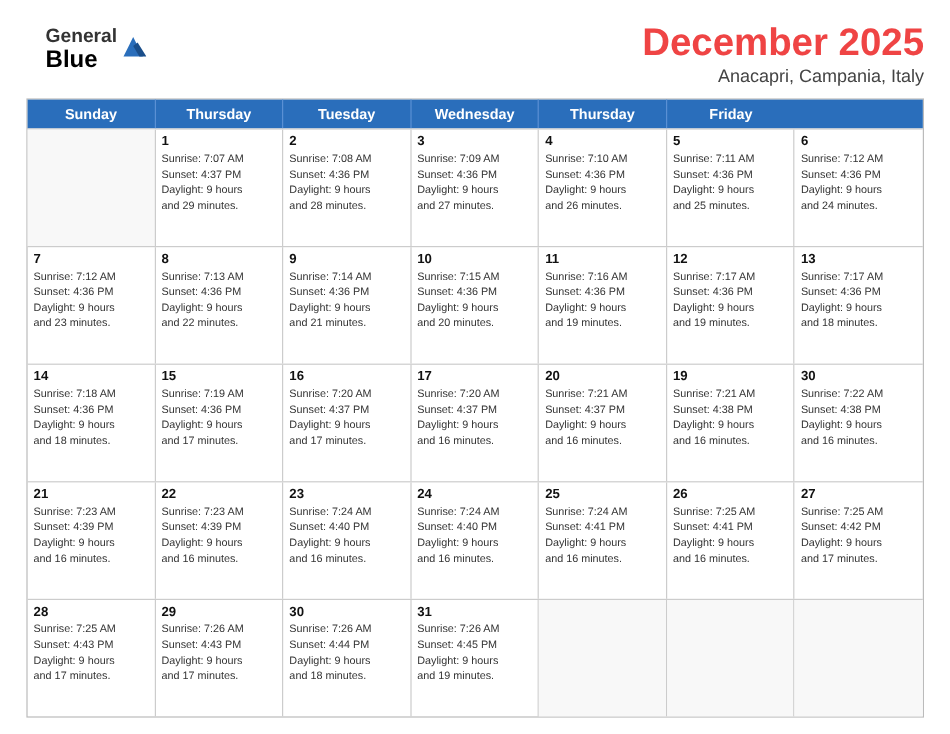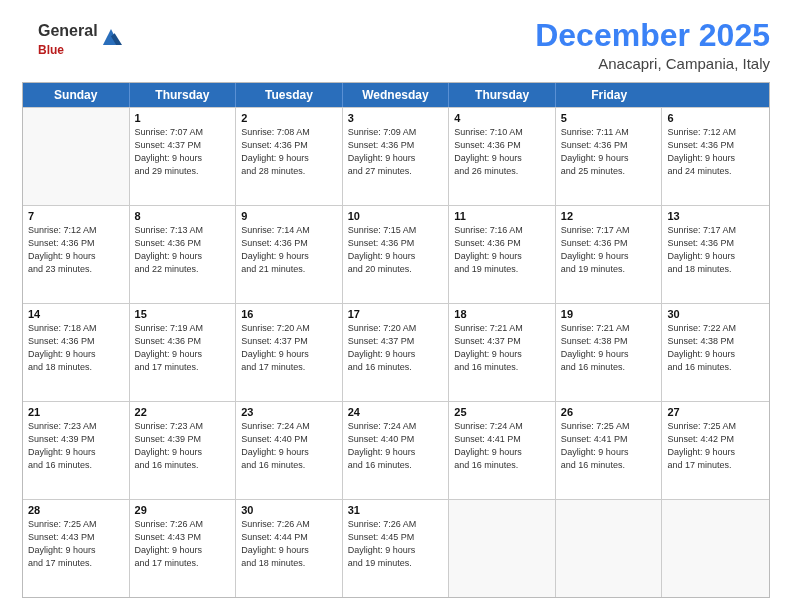--- a/index.html
+++ b/index.html
@@ -29,38 +29,38 @@
       margin-top: 4px;
       margin-left: 16px;
     }
     .logo-text-general {
       font-size: 16px;
       font-weight: bold;
       color: #333;
       line-height: 1;
     }
     .logo-text-blue {
-      font-size: 12px;
-      font-weight: bold;
-      color: #b91c1c;
+      font-size: 20px;
+      font-weight: bold;
+      color: #000000;
       line-height: 1;
     }
     .logo-icon {
       width: 22px;
       height: 22px;
       margin-left: 2px;
       margin-top: -6px;
     }
     .title-block {
       text-align: right;
     }
     .main-title {
       font-size: 32px;
       font-weight: bold;
-      color: #3b82f6;
+      color: #ef4444;
       line-height: 1.1;
     }
     .sub-title {
       font-size: 15px;
       color: #444;
       margin-top: 2px;
     }
     .calendar {
       flex: 1;
       display: flex;
@@ -273,21 +273,21 @@
 and 17 minutes.</div>
           </div>
           <div class="cal-cell">
             <div class="day-num">17</div>
             <div class="day-info" style="white-space: pre-line;">Sunrise: 7:20 AM
 Sunset: 4:37 PM
 Daylight: 9 hours
 and 16 minutes.</div>
           </div>
           <div class="cal-cell">
-            <div class="day-num">18</div>
+            <div class="day-num">20</div>
             <div class="day-info" style="white-space: pre-line;">Sunrise: 7:21 AM
 Sunset: 4:37 PM
 Daylight: 9 hours
 and 16 minutes.</div>
           </div>
           <div class="cal-cell">
             <div class="day-num">19</div>
             <div class="day-info" style="white-space: pre-line;">Sunrise: 7:21 AM
 Sunset: 4:38 PM
 Daylight: 9 hours

